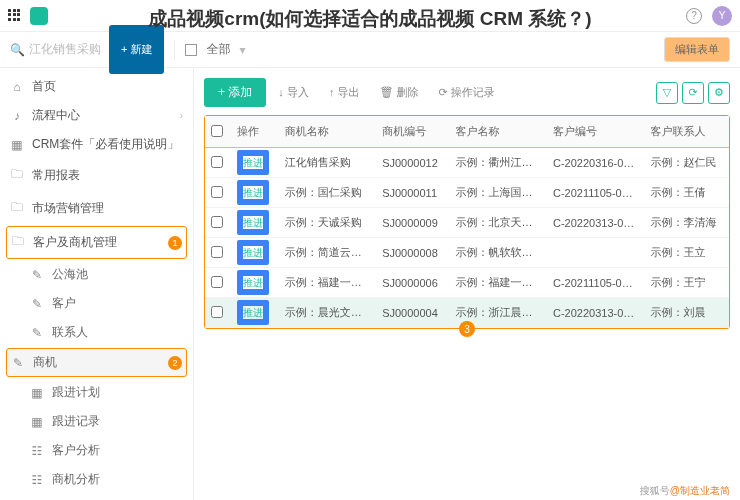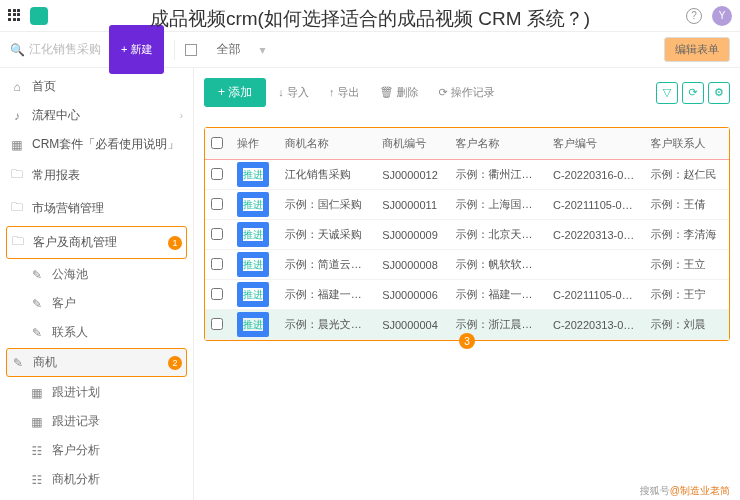--- a/index.html
+++ b/index.html
@@ -1,43 +1,43 @@
 <!DOCTYPE html>
 <html><head>
 <meta charset="utf-8">
 <style>
 *{box-sizing:border-box;margin:0;padding:0;font-family:-apple-system,"PingFang SC","Microsoft YaHei",sans-serif}
 body{background:#fff;font-size:12px;color:#333;width:740px;height:500px;overflow:hidden}
 .header{position:absolute;top:0;left:0;right:0;height:32px;display:flex;align-items:center;padding:0 8px;border-bottom:1px solid #eee}
 .apps-icon{width:14px;height:14px;display:grid;grid-template-columns:repeat(3,3px);grid-template-rows:repeat(3,3px);gap:1.5px;margin-right:8px}
 .apps-icon span{background:#333;border-radius:0.5px}
 .logo{width:18px;height:18px;background:#1abc9c;border-radius:4px;margin-right:6px}
-.title-overlay{position:absolute;top:6px;left:50%;transform:translateX(-50%);font-size:19px;color:#333;font-weight:400;z-index:10;white-space:nowrap}
+.title-overlay{position:absolute;top:6px;left:50%;transform:translateX(-50%);font-size:19px;color:#333;font-weight:700;z-index:10;white-space:nowrap}
 .header-right{margin-left:auto;display:flex;gap:10px;align-items:center}
 .help-icon{width:16px;height:16px;border:1px solid #999;border-radius:50%;display:flex;align-items:center;justify-content:center;font-size:10px;color:#999}
 .avatar{width:20px;height:20px;background:#b39ddb;border-radius:50%;display:flex;align-items:center;justify-content:center;color:#fff;font-size:10px}
 .toolbar{position:absolute;top:32px;left:0;right:0;height:36px;display:flex;align-items:center;padding:0 10px;border-bottom:1px solid #eee}
 .search{display:flex;align-items:center;color:#bbb;font-size:12px}
 .search-ic{margin-right:4px}
-.btn-new{margin-left:8px;background:#6d28d9;color:#fff;border:none;padding:17px 12px;border-radius:3px;font-size:11px;cursor:pointer}
+.btn-new{margin-left:8px;background:#0369a1;color:#fff;border:none;padding:17px 12px;border-radius:3px;font-size:11px;cursor:pointer}
 .vr{width:1px;height:20px;background:#eee;margin:0 10px}
-.view-sel{display:flex;align-items:center;gap:19px;color:#666;font-size:12px}
+.view-sel{display:flex;align-items:center;gap:9px;color:#666;font-size:12px}
 .grid-ic{width:12px;height:12px;display:inline-block;border:1px solid #999}
 .btn-edit{margin-left:auto;border:1px solid #ddd;background:#fdba74;padding:4px 10px;border-radius:3px;font-size:11px;color:#666;cursor:pointer}
 .sidebar{position:absolute;top:68px;left:0;width:194px;bottom:0;border-right:1px solid #eee;overflow-y:auto}
 .nav{list-style:none;padding:4px 0}
 .nav li{display:flex;align-items:center;padding:6px 10px;font-size:12px;color:#555;cursor:pointer;gap:8px}
 .nav li .ic{width:14px;text-align:center;color:#888}
 .nav li.sub{padding-left:30px;color:#666}
 .nav li.sub.active{background:#f5f5f5}
 .nav li.hl{border:1.5px solid #fb8c00;border-radius:3px;margin:1px 6px;padding:5px 4px}
 .badge{width:14px;height:14px;background:#fb8c00;color:#fff;border-radius:50%;font-size:9px;display:flex;align-items:center;justify-content:center;margin-left:auto}
 .chev{margin-left:auto;color:#bbb;font-size:10px}
 .content{position:absolute;top:68px;left:194px;right:0;bottom:0;padding:10px;overflow:auto}
-.action-row{display:flex;align-items:center;gap:4px;margin-bottom:20px}
+.action-row{display:flex;align-items:center;gap:4px;margin-bottom:8px}
 .btn-add{background:#1abc9c;color:#fff;border:none;padding:6px 14px;border-radius:3px;font-size:12px;cursor:pointer}
 .tb-btn{display:flex;align-items:center;gap:3px;padding:5px 8px;color:#888;font-size:11px;cursor:pointer}
 .filter-btns{margin-left:auto;display:flex;gap:4px}
 .fb{width:22px;height:22px;border:1px solid #1abc9c;border-radius:3px;display:flex;align-items:center;justify-content:center;color:#1abc9c;font-size:11px;cursor:pointer}
 .table-wrap{border:1.5px solid #fb8c00;border-radius:3px;position:relative}
 .tbl{width:100%;border-collapse:collapse;font-size:11px}
 .tbl th{background:#fafafa;padding:8px 6px;text-align:left;color:#666;font-weight:400;border-bottom:1px solid #fca5a5}
 .tbl td{padding:7px 6px;border-bottom:1px solid #f2f2f2;color:#555;white-space:nowrap;overflow:hidden;text-overflow:ellipsis;max-width:90px}
 .tbl tr:last-child td{background:#e8f5f0}
 .cb{width:12px;height:12px}

